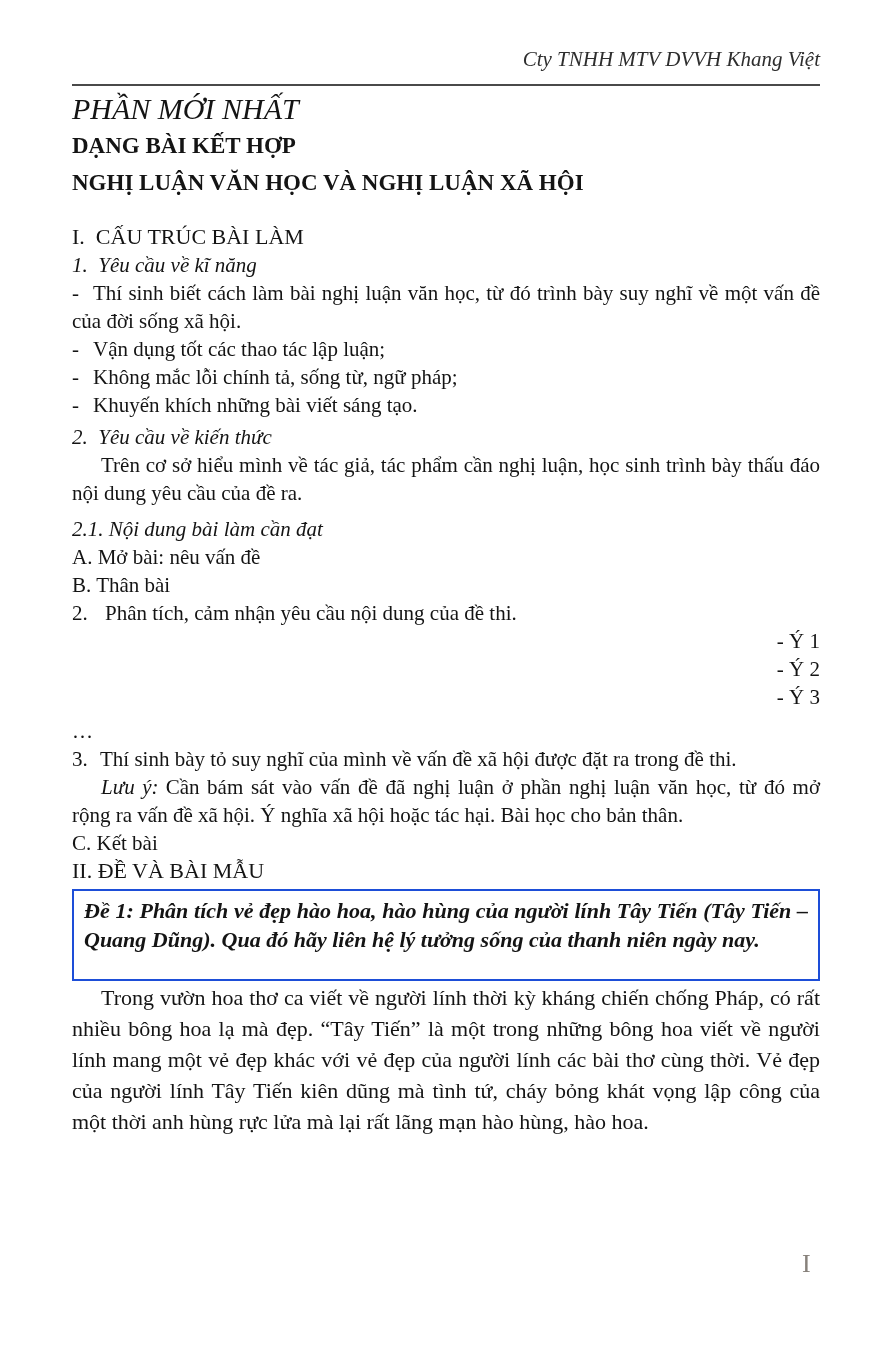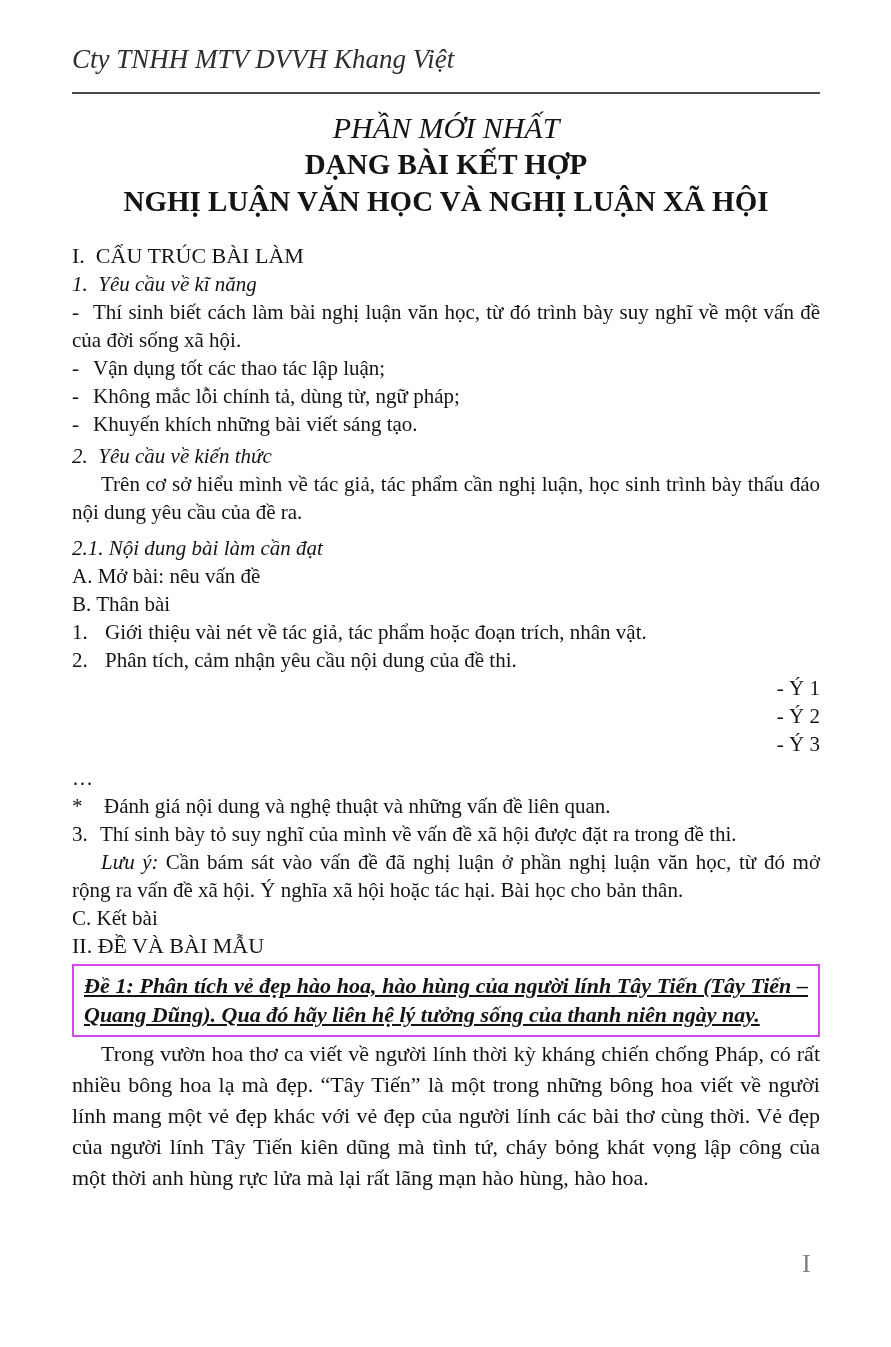--- a/index.html
+++ b/index.html
@@ -7,51 +7,51 @@
     position:relative;
     width:891px;height:1347px;
     background:#ffffff;
     box-sizing:border-box;
     padding:46px 71px 0 72px;
     font-family:"Liberation Serif","DejaVu Serif",serif;
     color:#141414;
     overflow:hidden;
   }
   .header{
+    text-align:right;
     font-style:italic;
-    font-size:27px;
+    font-size:21px;
     line-height:26px;
     color:#2e2e2e;
-    padding-bottom:20px;
+    padding-bottom:12px;
     border-bottom:2px solid #4a4a4a;
   }
-  .title-block{margin-top:15px;text-align:center;line-height:37px;}
+  .title-block{margin-top:4px;text-align:left;line-height:37px;}
   .title-l1{font-style:italic;font-size:30px;}
-  .title-l2{font-weight:bold;font-size:29px;}
+  .title-l2{font-weight:bold;font-size:23px;}
   p,.h1,.h2{margin:0;font-size:21px;line-height:28px;text-align:justify;}
   .h1{font-weight:normal;font-size:22px;}
   .h2{font-weight:normal;font-style:italic;}
   .mt22{margin-top:22px;}
   .mt8{margin-top:8px;}
   .mt6{margin-top:6px;}
   .mt4{margin-top:4px;}
   .bold{font-weight:normal;}
   .mk{display:inline-block;}
   .mk-dash{width:21px;}
   .mk-num{width:33px;}
   .mk-star{width:32px;}
   .mk-num3{width:28px;}
   .indent{text-indent:29px;}
   .sub{margin-left:74px;text-align:right;}
   .note-label{font-weight:normal;font-style:italic;margin-right:7px;}
   .prompt-box{
     margin-top:4px;
-    border:2px solid #d946ef;
-    padding:5px 10px 6px 10px;
-    text-decoration:underline;
+    border:2px solid #1d4ed8;
+    padding:5px 10px 25px 10px;
   }
   .prompt-box p{font-weight:bold;font-style:italic;font-size:22px;line-height:29px;}
   .essay-h{margin-top:3px;text-align:center;font-weight:bold;font-size:22px;line-height:28px;}
   .essay{margin-top:1px;font-size:22px;line-height:31px;text-indent:29px;}
   .page-num{
     position:absolute;left:802px;top:1250px;
     font-size:26px;line-height:28px;color:#87817b;
   }
 </style>
 </head>
@@ -68,40 +68,38 @@
     <div class="title-l2">DẠNG BÀI KẾT HỢP</div>
     <div class="title-l2">NGHỊ LUẬN VĂN HỌC VÀ NGHỊ LUẬN XÃ HỘI</div>
   </div>
 
   <div class="h1 mt22">I.&nbsp;&nbsp;CẤU TRÚC BÀI LÀM</div>
 
   <div class="h2">1.&nbsp;&nbsp;Yêu cầu về kĩ năng</div>
 
   <p><span class="mk mk-dash">-</span><span>Thí sinh biết cách làm bài nghị luận văn học, từ đó trình bày suy nghĩ về một vấn đề của đời sống xã hội.</span></p>
   <p><span class="mk mk-dash">-</span><span>Vận dụng tốt các thao tác lập luận;</span></p>
-  <p><span class="mk mk-dash">-</span><span>Không mắc lỗi chính tả, dùng từ, ngữ pháp;</span></p>
+  <p><span class="mk mk-dash">-</span><span>Không mắc lỗi chính tả, sống từ, ngữ pháp;</span></p>
   <p><span class="mk mk-dash">-</span><span>Khuyến khích những bài viết sáng tạo.</span></p>
 
   <div class="h2 mt4">2.&nbsp;&nbsp;Yêu cầu về kiến thức</div>
   <p class="indent">Trên cơ sở hiểu mình về tác giả, tác phẩm cần nghị luận, học sinh trình bày thấu đáo nội dung yêu cầu của đề ra.</p>
 
   <div class="h2 mt8">2.1. Nội dung bài làm cần đạt</div>
   <p class="bold">A. Mở bài: nêu vấn đề</p>
   <p class="bold">B. Thân bài</p>
 
-  <p class="bold"><span class="mk mk-num">1.</span><span>Giới thiệu vài nét về tác giả, tác phẩm hoặc đoạn trích, nhân vật.</span></p>
   <p class="bold"><span class="mk mk-num">2.</span><span>Phân tích, cảm nhận yêu cầu nội dung của đề thi.</span></p>
 
   <p class="sub">- Ý 1</p>
   <p class="sub">- Ý 2</p>
   <p class="sub">- Ý 3</p>
 
   <p class="mt6">…</p>
 
-  <p class="bold"><span class="mk mk-star">*</span><span>Đánh giá nội dung và nghệ thuật và những vấn đề liên quan.</span></p>
 
   <p class="bold"><span class="mk mk-num3">3.</span><span>Thí sinh bày tỏ suy nghĩ của mình về vấn đề xã hội được đặt ra trong đề thi.</span></p>
 
   <p class="indent"><span class="note-label">Lưu ý:</span><span>Cần bám sát vào vấn đề đã nghị luận ở phần nghị luận văn học, từ đó mở rộng ra vấn đề xã hội. Ý nghĩa xã hội hoặc tác hại. Bài học cho bản thân.</span></p>
 
   <p class="bold">C. Kết bài</p>
 
   <div class="h1">II. ĐỀ VÀ BÀI MẪU</div>
 
   <div class="prompt-box">

